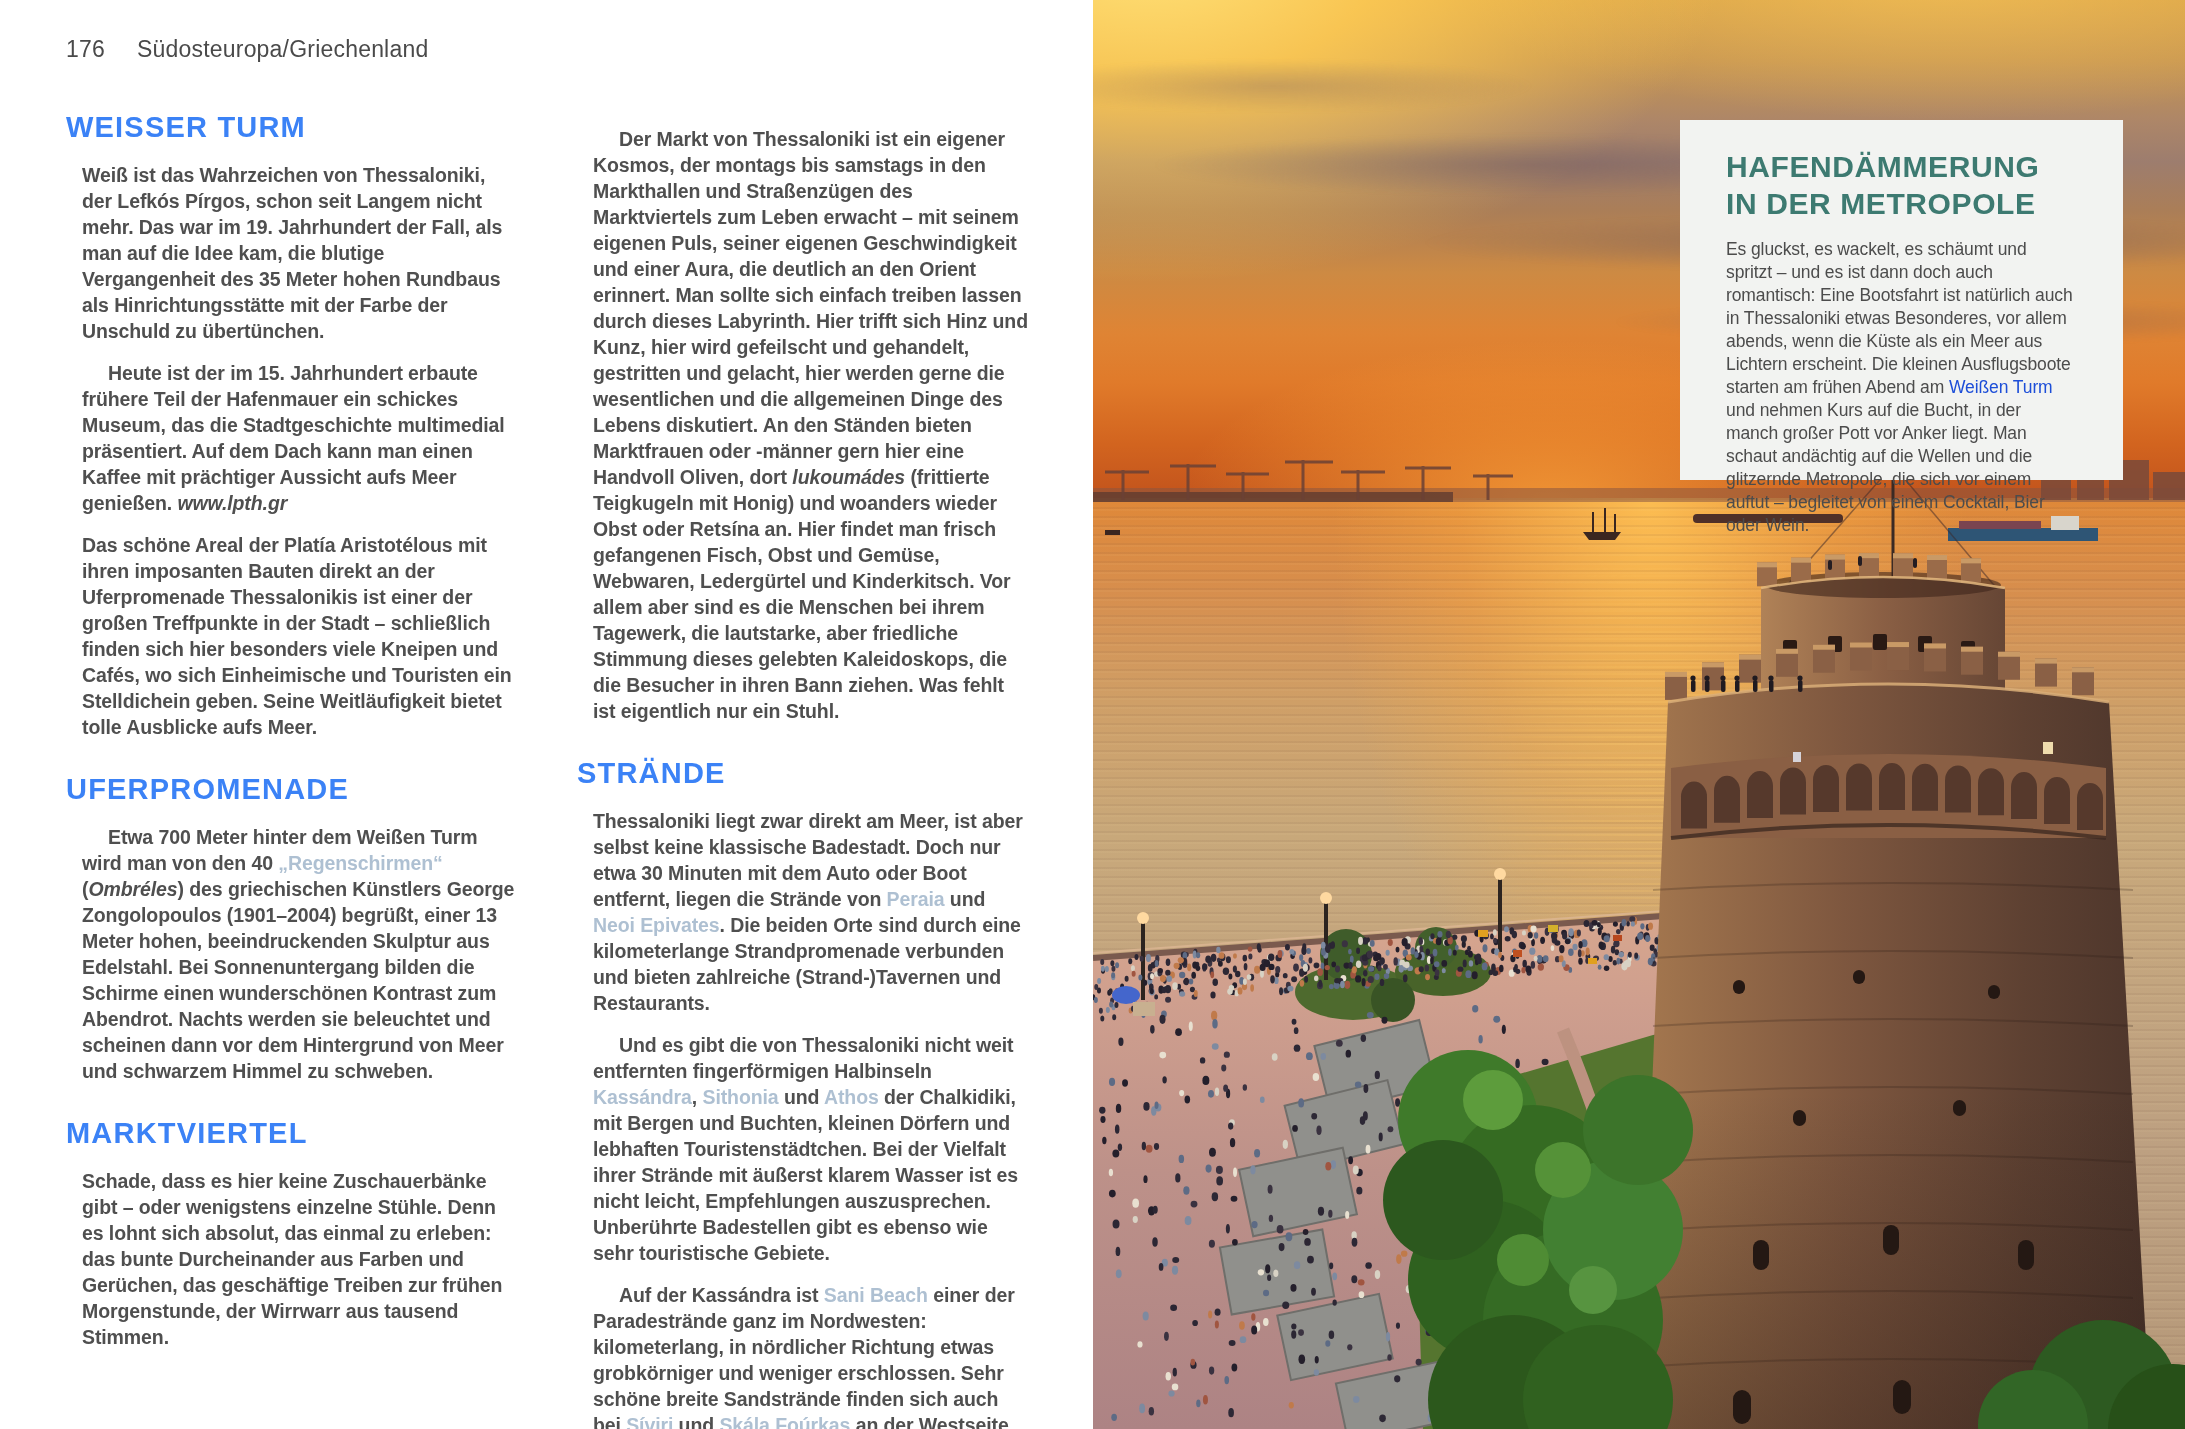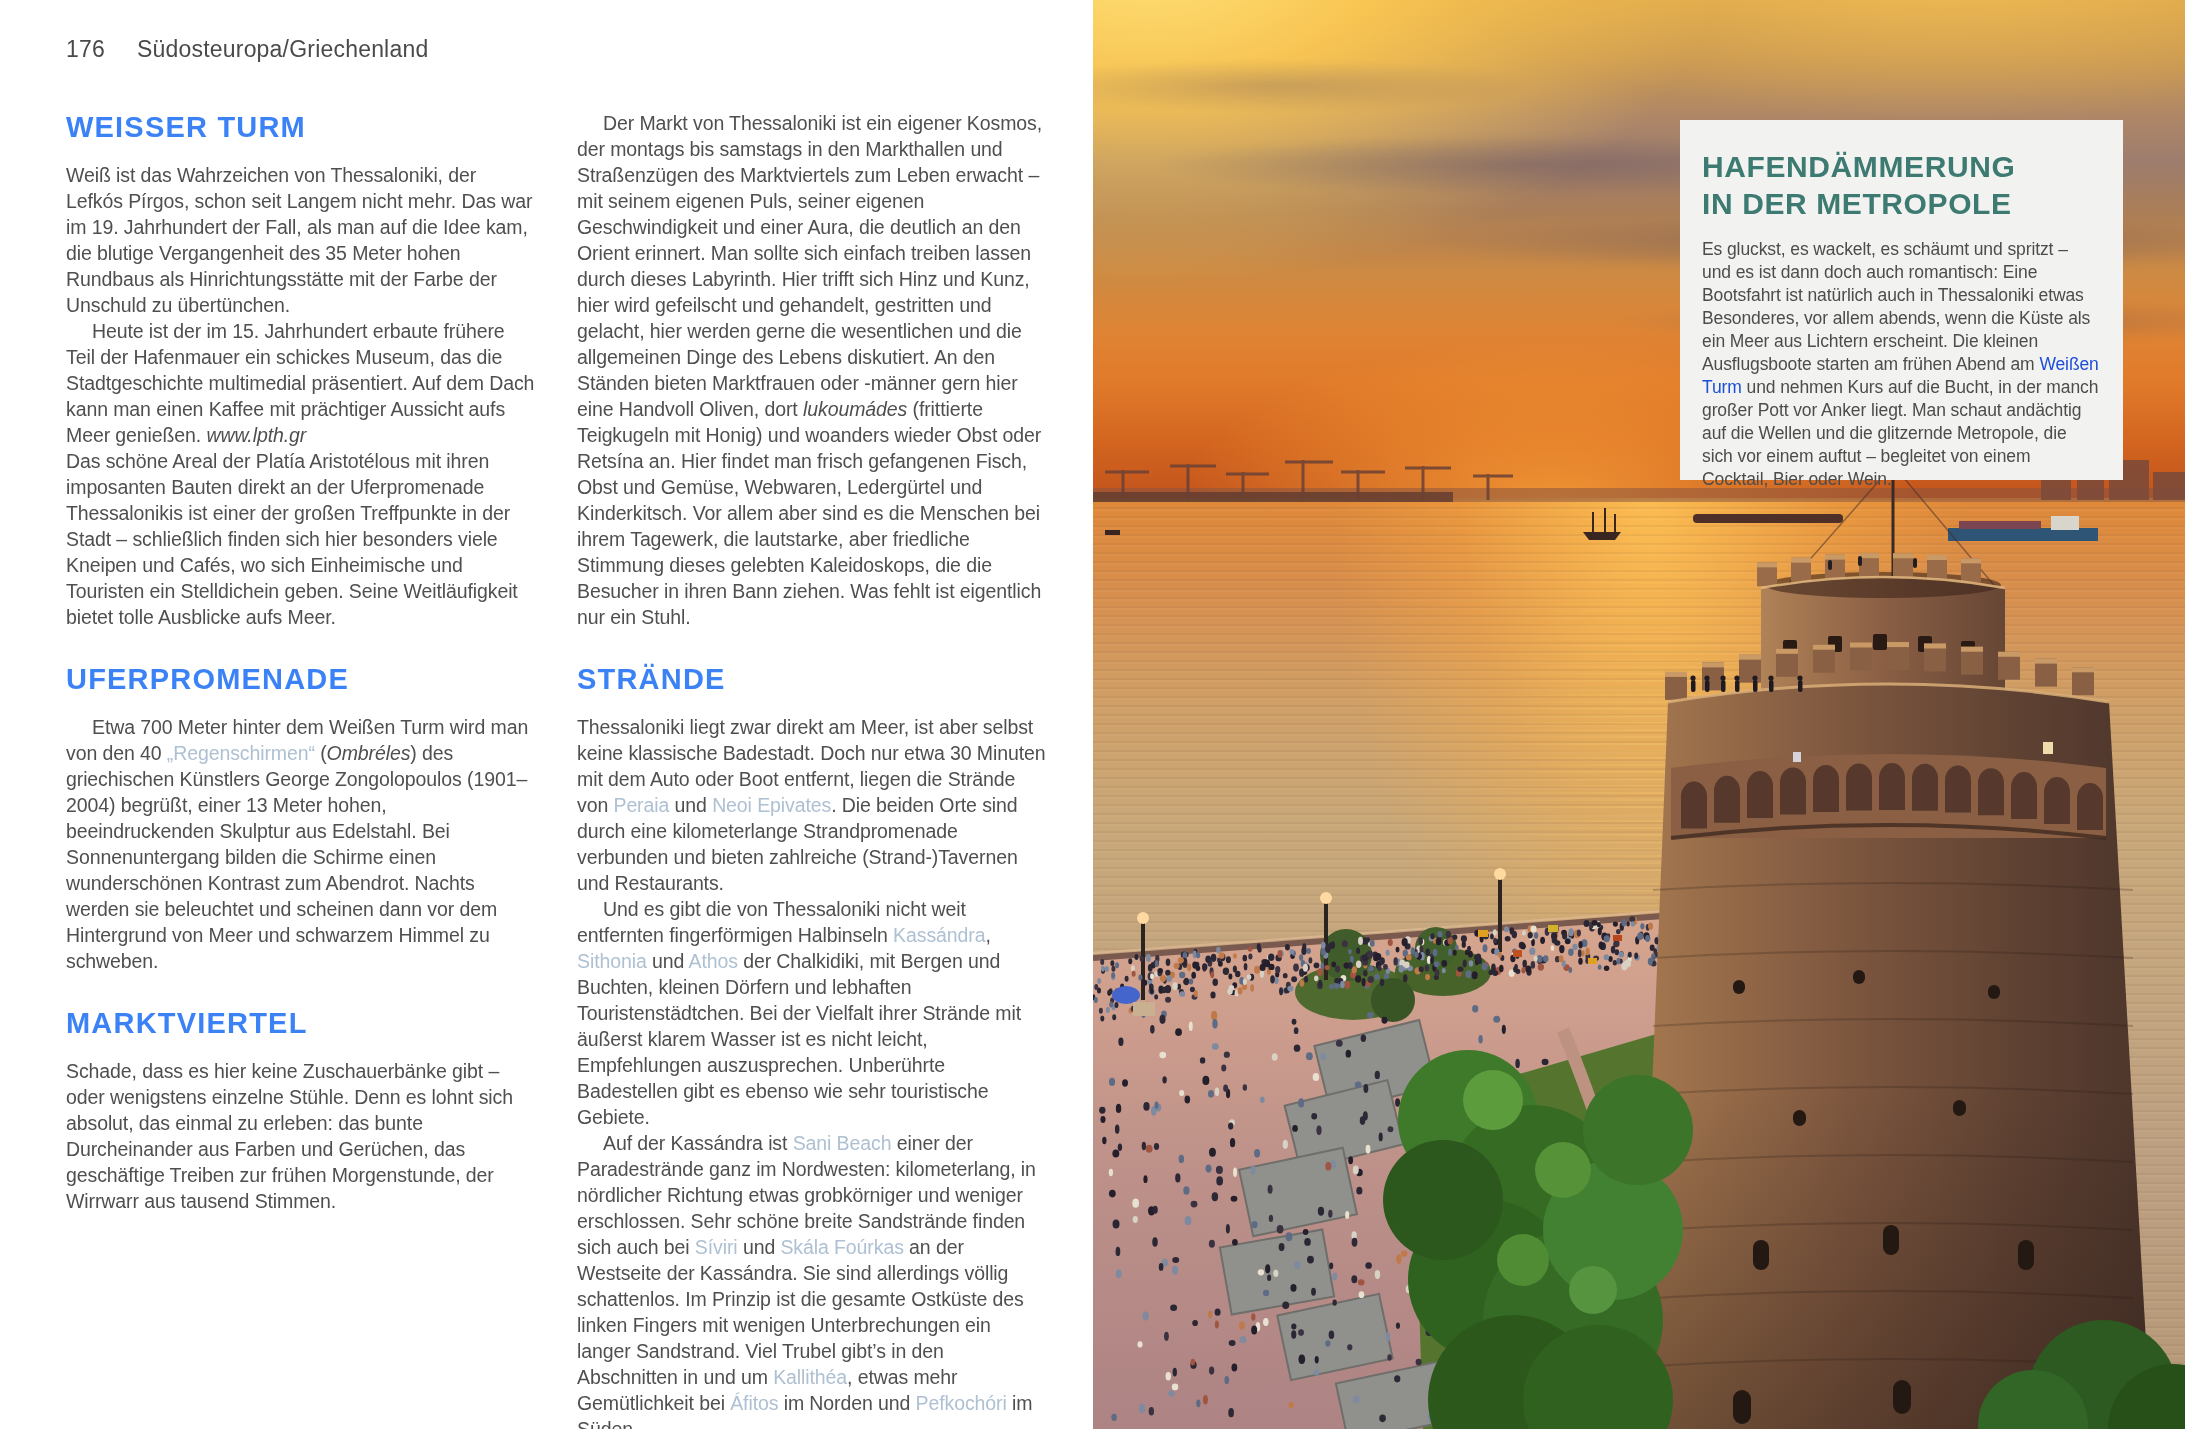--- a/index.html
+++ b/index.html
@@ -9,21 +9,21 @@
   
   .page-header{position:absolute;left:66px;top:36px;font-size:23px;color:#4a4a4a;letter-spacing:.2px;}
   .page-header .num{margin-right:32px;}
   .col{position:absolute;top:110px;width:470px;color:#4f4f4f;
        font-size:19.5px;line-height:26px;letter-spacing:-0.1px;text-align:left;}
   .col-1{left:66px;}
   .col-2{left:577px;}
   .col h2{font-size:29px;line-height:34px;font-weight:700;letter-spacing:1.2px;
           color:#3b82f6;margin:32px 0 18px 0;}
   .col h2:first-child{margin-top:0;}
-  .col p{margin:0;}
+  .col p{margin:16px;font-weight:bold;}
   .col p.ind{text-indent:26px;}
   .it{font-style:italic;}
   .lnk{color:#aec0d2;}
   .lnk-box{color:#1d4ed8;}
 
   
   .photo{position:absolute;left:1093px;top:0;width:1092px;height:1429px;overflow:hidden;background:#c8a87c;}
   .sky{position:absolute;left:0;top:0;width:1092px;height:505px;
     background:
       radial-gradient(900px 520px at 5% -10%, #ffe27a 0%, rgba(255,204,84,.85) 26%, rgba(243,172,62,0) 64%),
@@ -46,21 +46,21 @@
     background:repeating-linear-gradient(180deg, rgba(255,206,110,.5) 0 2px, rgba(255,206,110,0) 2px 7px);
     -webkit-mask-image:radial-gradient(closest-side,#000,transparent);mask-image:radial-gradient(closest-side,#000,transparent);}
   .plaza{position:absolute;left:0;top:0;width:1092px;height:1429px;
     clip-path:polygon(0% 66.9%, 35% 64.9%, 69.6% 63%, 73% 66.5%, 60% 74%, 46% 85%, 38% 100%, 0% 100%);
     background:linear-gradient(188deg, rgba(0,0,0,0) 0%, rgba(0,0,0,0) 60%, rgba(0,0,0,0) 60%),
                linear-gradient(180deg,#dcab8e 60%,#cf9f8e 70%,#bd9189 82%,#ad8384 100%);}
   svg.overlay{position:absolute;left:0;top:0;width:1092px;height:1429px;}
 
   
   .infobox{position:absolute;left:587px;top:120px;width:443px;height:360px;box-sizing:border-box;
-           background:#f2f3f1;padding:28px 22px;}
+           background:#f2f3f1;padding:28px 46px;}
   .infobox h3{margin:0 0 16px 0;font-size:30px;line-height:37px;font-weight:700;
               letter-spacing:.6px;color:#3d7a71;white-space:pre-line;}
   .infobox p{margin:0;font-size:17.5px;line-height:23px;color:#4c4c4c;letter-spacing:-0.1px;}
 </style>
 </head>
 <body>
 
 <div class="page-header">
   <span class="num">176</span><span>Südosteuropa/Griechenland</span>
 </div>

